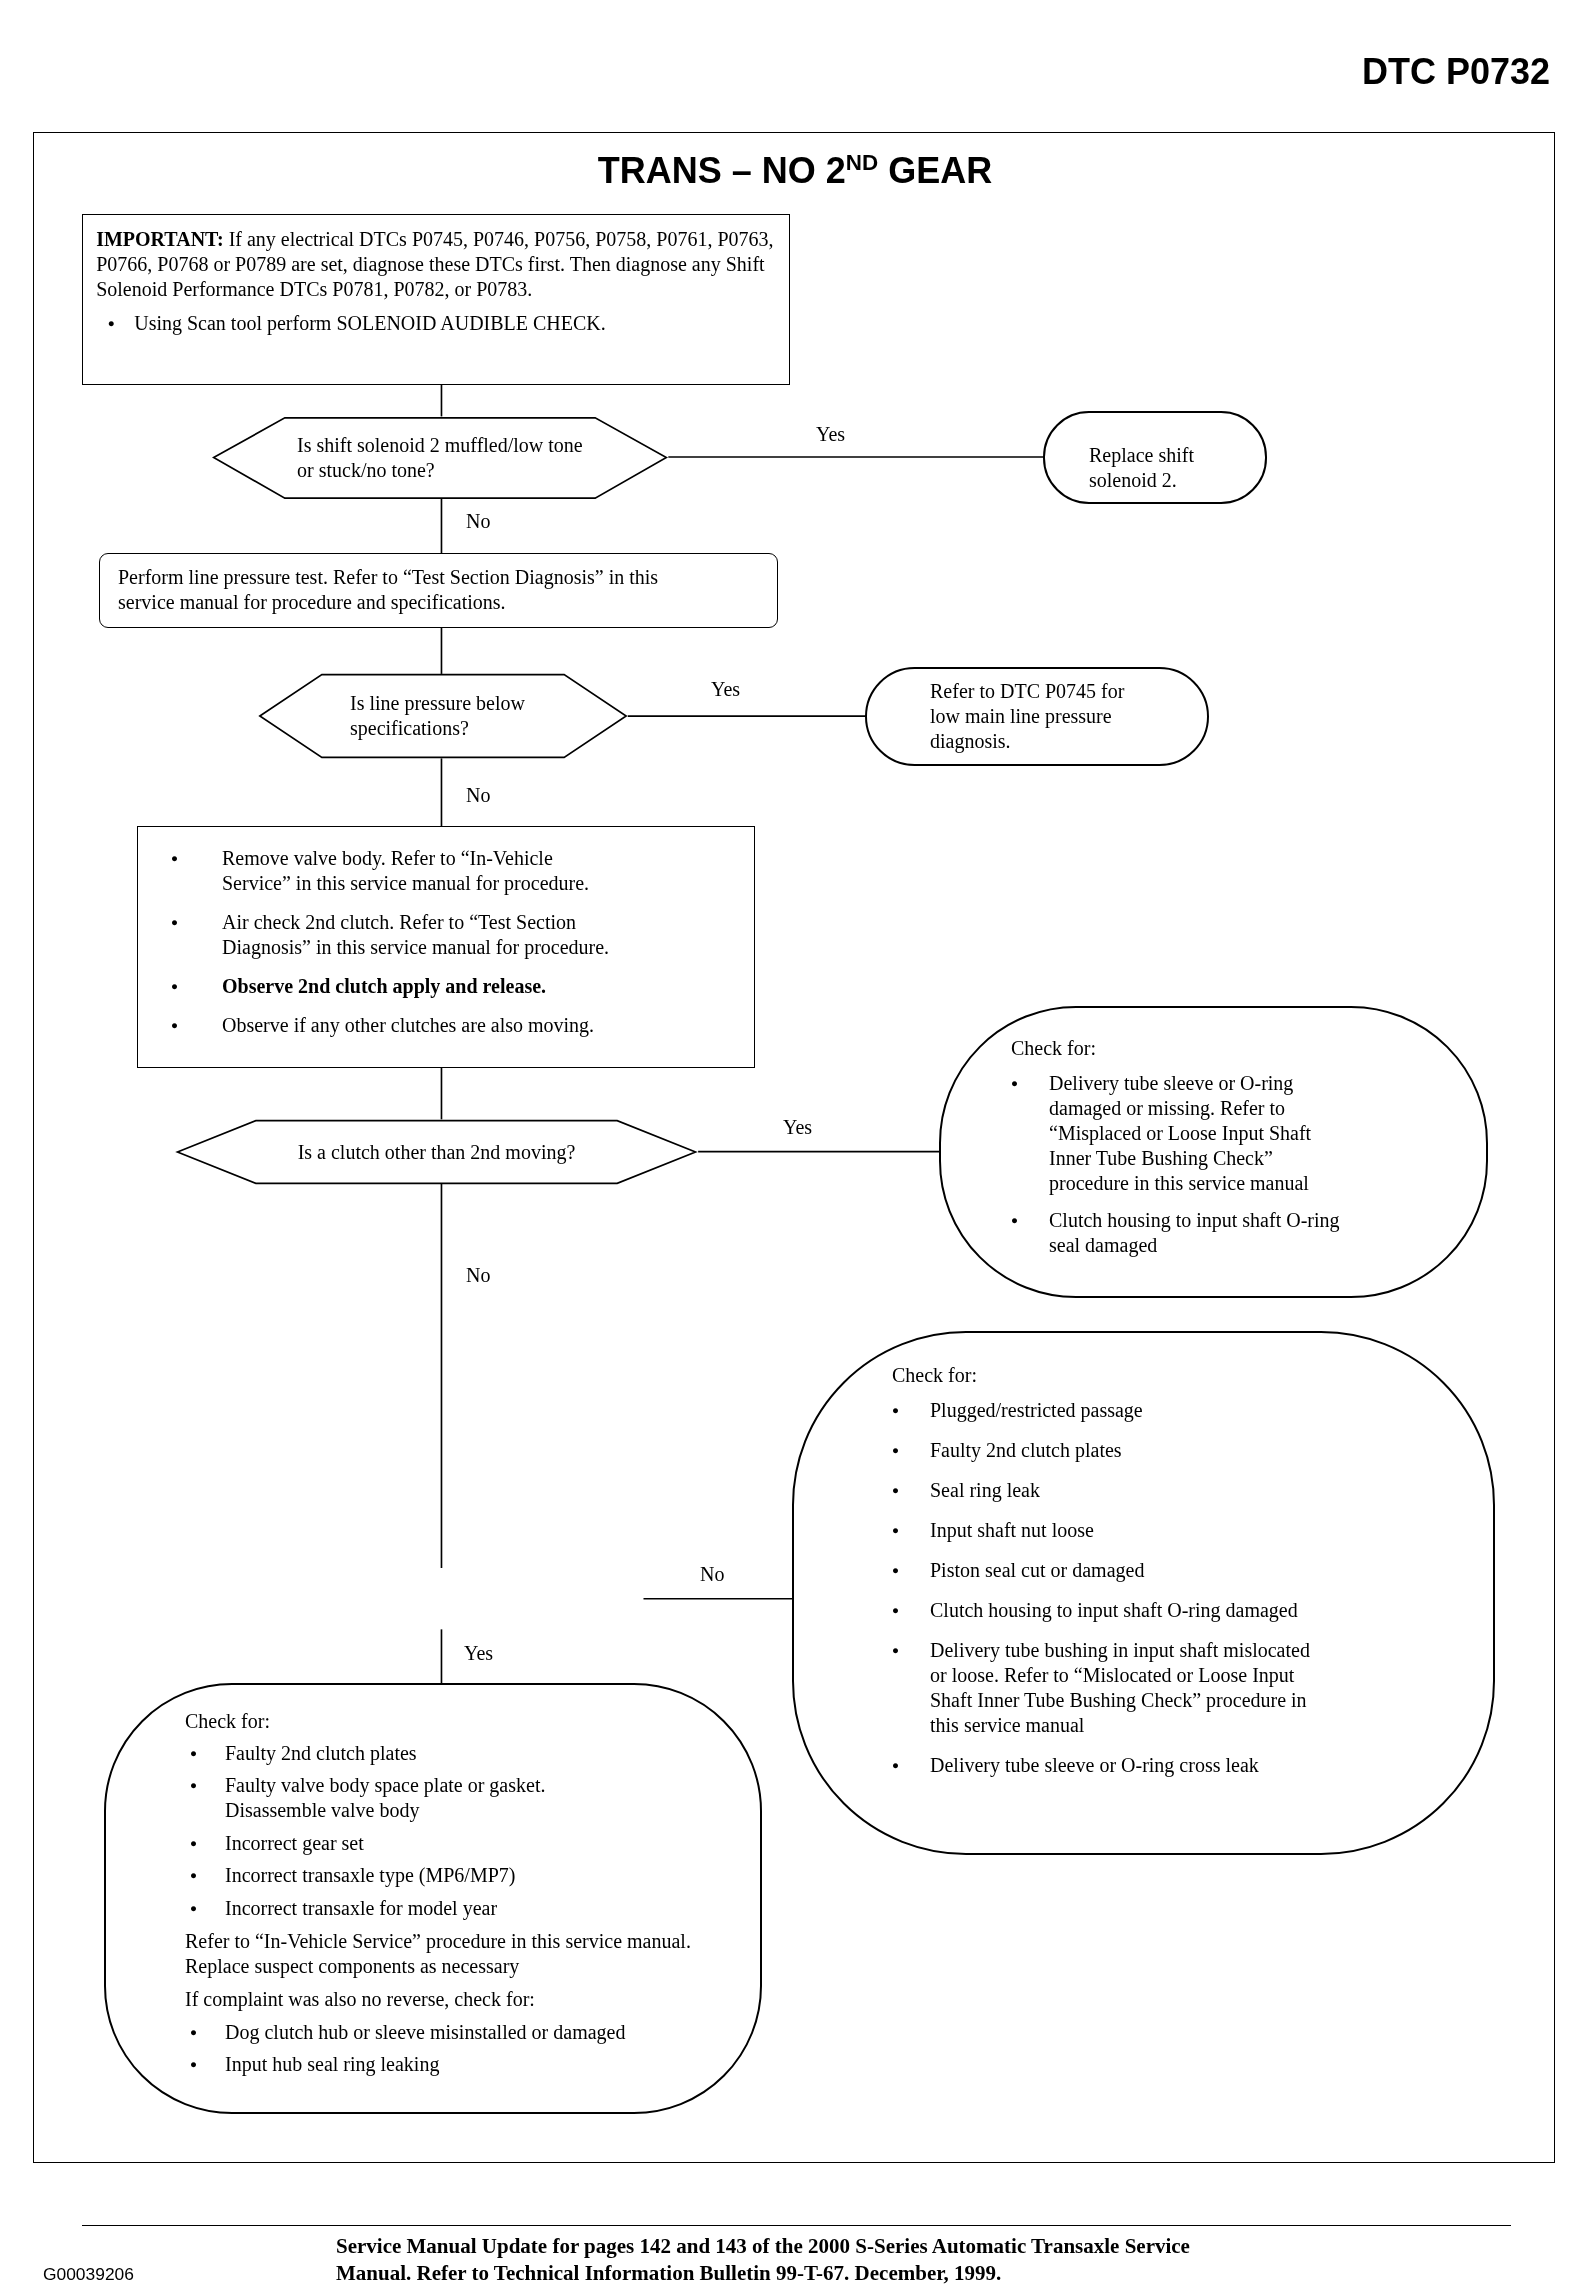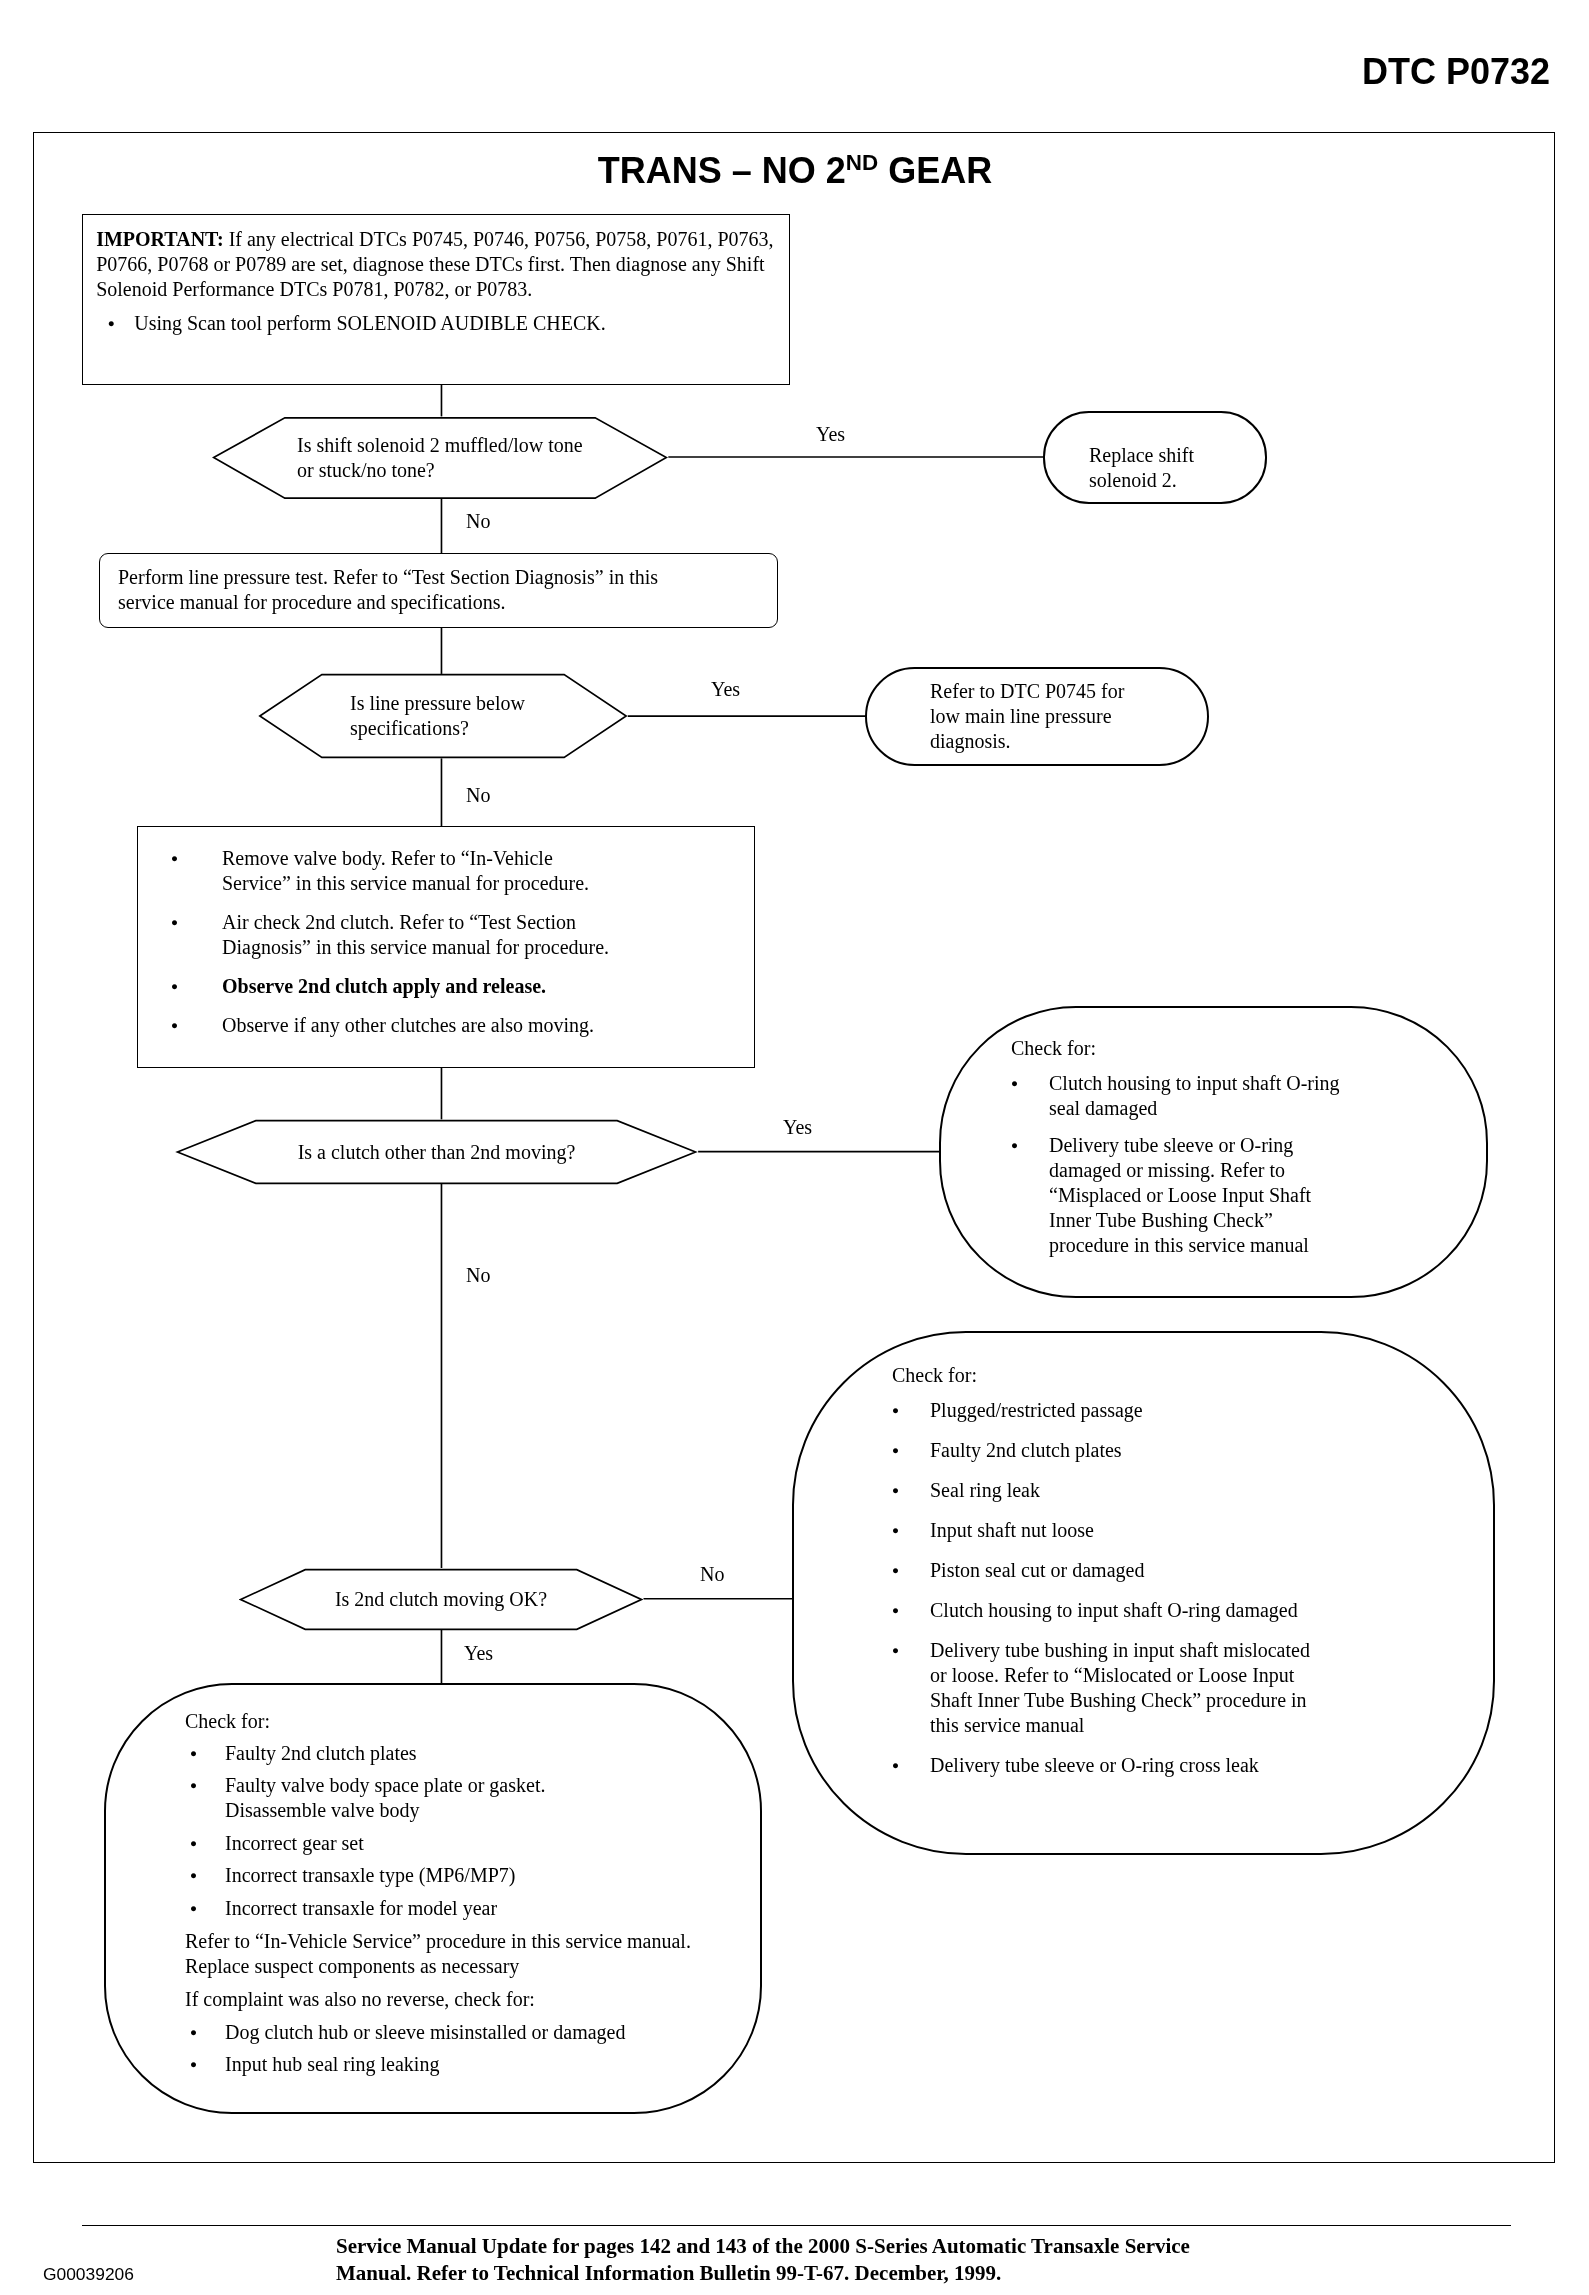--- a/index.html
+++ b/index.html
@@ -158,33 +158,27 @@
         <polygon points="2,40 97,2 535,2 630,40 535,78 97,78" fill="#ffffff" stroke="#000000" stroke-width="2"></polygon>
       </svg>
     <div class="dec-text center">Is a clutch other than 2nd moving?</div>
   </div>
   <div class="branch-label" style="left:783px; top:1115px;">Yes</div>
   <div class="branch-label" style="left:466px; top:1263px;">No</div>
 
   <div class="bubble bubble1">
     <div class="bubble-header">Check for:</div>
     <div class="bullet-row">
+        <span>Delivery tube sleeve or O-ring damaged or missing. Refer to “Misplaced or Loose Input Shaft Inner Tube Bushing Check” procedure in this service manual</span>
+      </div>
+    <div class="bullet-row">
         <span>Clutch housing to input shaft O-ring seal damaged</span>
       </div>
-    <div class="bullet-row">
-        <span>Delivery tube sleeve or O-ring damaged or missing. Refer to “Misplaced or Loose Input Shaft Inner Tube Bushing Check” procedure in this service manual</span>
-      </div>
-  </div>
-
-  <div class="decision" style="left:239px; top:1568px; width:404px; height:63px;">
-    <svg width="404" height="63" viewBox="0 0 488 76">
-        <polygon points="2,38 80,2 408,2 486,38 408,74 80,74" fill="#ffffff" stroke="#000000" stroke-width="2"></polygon>
-      </svg>
-    <div class="dec-text center">Is 2nd clutch moving OK?</div>
-  </div>
+  </div>
+
   <div class="branch-label" style="left:700px; top:1562px;">No</div>
   <div class="branch-label" style="left:464px; top:1641px;">Yes</div>
 
   <div class="bubble bubble2">
     <div class="bubble-header">Check for:</div>
     <div class="bullet-row">
         <span>Plugged/restricted passage</span>
       </div>
     <div class="bullet-row">
         <span>Faulty 2nd clutch plates</span>

